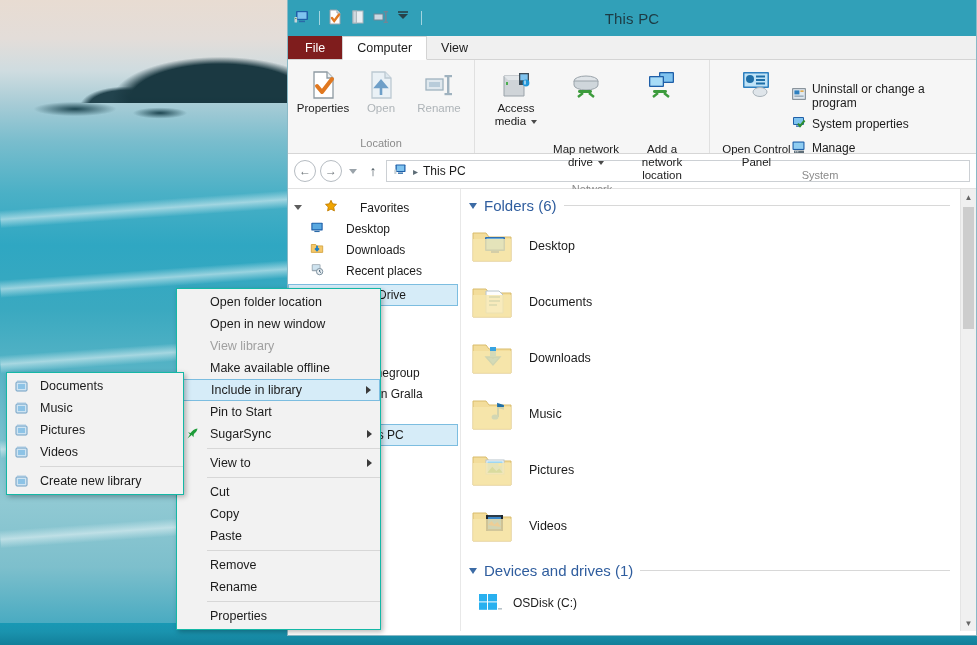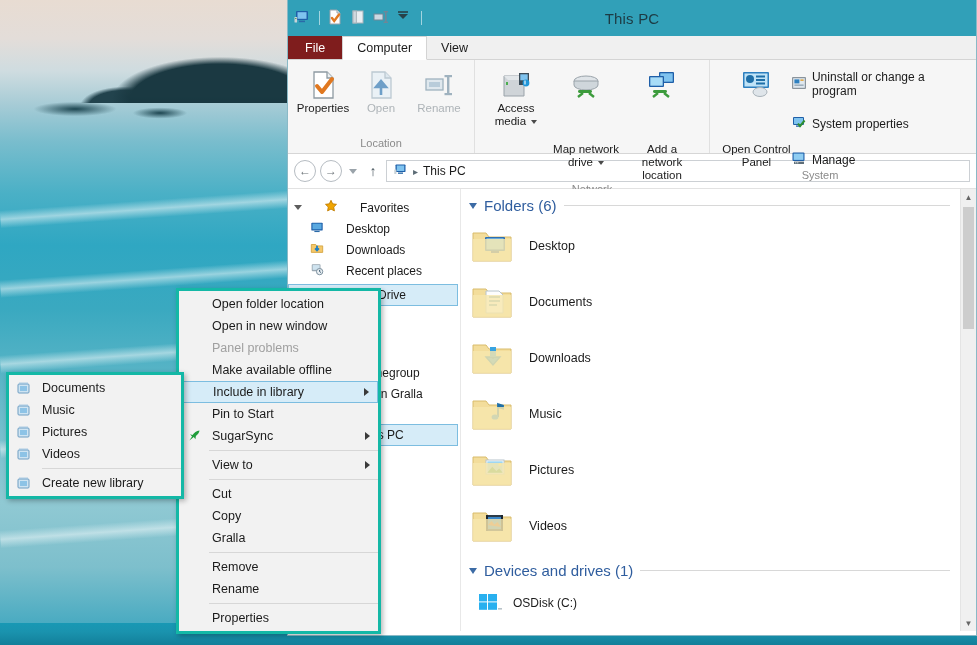--- a/index.html
+++ b/index.html
@@ -109,21 +109,21 @@
   .rgroup .gitems { display: flex; flex: 1; }
   .glabel { text-align: center; font-size: 11px; color: #8a8a8a; padding-bottom: 4px; }
   .bigbtn {
     width: 58px; display: flex; flex-direction: column; align-items: center;
     padding-top: 4px; text-align: center; line-height: 1.15;
     font-size: 11.5px; color: #1b1b1b;
   }
   .bigbtn.wide { width: 70px; gap: 41px; }
   .bigbtn.disabled { color: #aeb4b8; }
   .bigbtn .ico { height: 34px; display: flex; align-items: center; justify-content: center; }
-  .smallcol { display: flex; flex-direction: column; justify-content: space-between; padding-top: 6px; gap: 5px; }
+  .smallcol { display: flex; flex-direction: column; justify-content: center; padding-top: 6px; gap: 5px; }
   .smallbtn { display: flex; align-items: center; gap: 5px; font-size: 12px; color: #1b1b1b; }
   .caret-d { display:inline-block; width:0;height:0;border-left:3px solid transparent;border-right:3px solid transparent;border-top:4px solid #4a4a4a; vertical-align: middle; margin-left:2px;}
 
   
   #addrrow {
     height: 34px; display: flex; align-items: center; gap: 4px;
     padding: 0 6px; background: #fff;
   }
   .navbtn {
     width: 22px; height: 22px; border-radius: 50%;
@@ -168,21 +168,21 @@
 
   
   #vscroll { width: 16px; background: #f0f0f0; position: relative; border-left: 1px solid #e4e4e4; }
   #vscroll .arr { height: 16px; display: flex; align-items: center; justify-content: center;
                   font-size: 8px; color: #666; }
   #vscroll .thumb { position: absolute; left: 2px; right: 2px; top: 18px; height: 122px; background: #cdcdcd; }
 
   
   .ctxmenu {
     position: absolute; background: #f2f2f2;
-    border: 3px solid #14b8a6;
+    border: 1px solid #14b8a6;
     box-shadow: 2px 2px 5px rgba(0,0,0,.28);
     padding: 2px 0; font-size: 12.5px; color: #1b1b1b;
   }
   .ctxmenu .gutter { position: absolute; left: 0; top: 0; bottom: 0; width: 30px; background: #f2f2f2; }
   .mi {
     position: relative; height: 22px; display: flex; align-items: center;
     padding-left: 33px; padding-right: 24px; white-space: nowrap;
   }
   .mi.disabled { color: #a0a0a0; }
   .mi.hl { background: #d6ecf8; border: 1px solid #7cbde0; }
@@ -627,21 +627,21 @@
 
   <div class="ctxmenu" id="ctx-main">
     <div class="gutter"></div>
     <div class="mi">
       <span>Open folder location</span>
     </div>
     <div class="mi">
       <span>Open in new window</span>
     </div>
     <div class="mi disabled">
-      <span>Panel problems</span>
+      <span>View library</span>
     </div>
     <div class="mi">
       <span>Make available offline</span>
     </div>
     <div class="mi hl">
       <span>Include in library</span>
       <span class="arrow"></span>
     </div>
     <div class="mi">
       <span>Pin to Start</span>
@@ -661,21 +661,21 @@
       <span class="arrow"></span>
     </div>
     <div class="msep full"></div>
     <div class="mi">
       <span>Cut</span>
     </div>
     <div class="mi">
       <span>Copy</span>
     </div>
     <div class="mi">
-      <span>Gralla</span>
+      <span>Paste</span>
     </div>
     <div class="msep full"></div>
     <div class="mi">
       <span>Remove</span>
     </div>
     <div class="mi">
       <span>Rename</span>
     </div>
     <div class="msep full"></div>
     <div class="mi">

